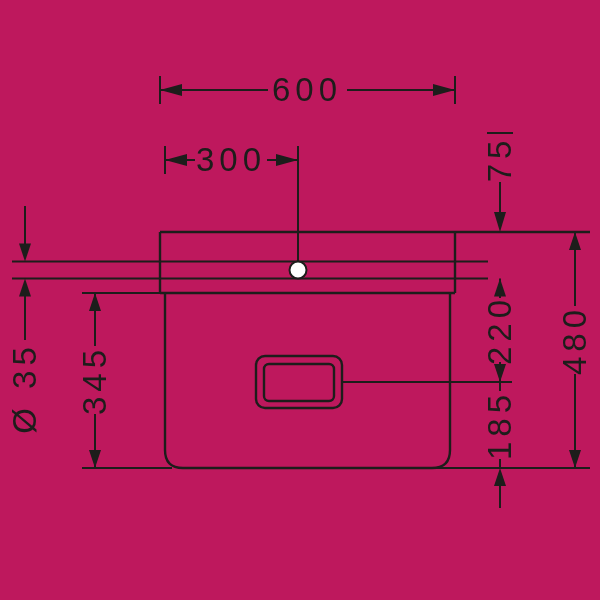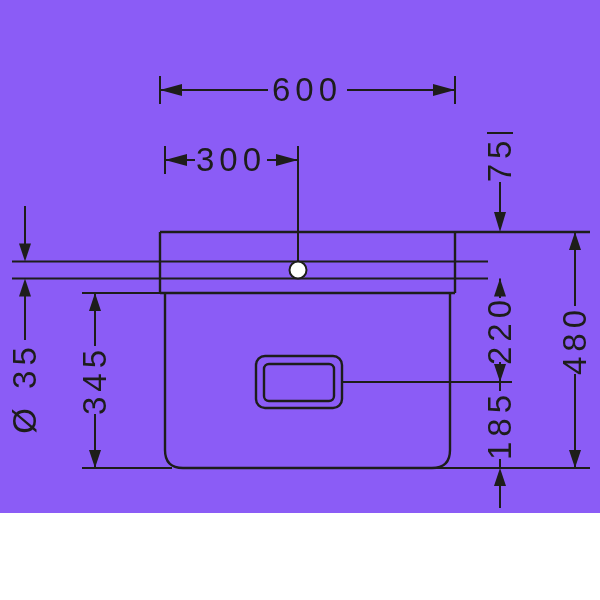--- a/index.html
+++ b/index.html
@@ -2,22 +2,22 @@
 <html><head>
 <meta charset="utf-8">
 <style>
   html, body {
     margin: 0;
     padding: 0;
     background: #ffffff;
   }
   .page {
     width: 600px;
-    height: 513px;
-    background: #8b5cf6;
+    height: 600px;
+    background: #be185d;
     position: relative;
     overflow: hidden;
   }
   svg { display: block; }
   .fixture-stroke {
     stroke: #1d1d1b;
     stroke-width: 2.4;
     fill: none;
     stroke-linecap: butt;
     stroke-linejoin: miter;

